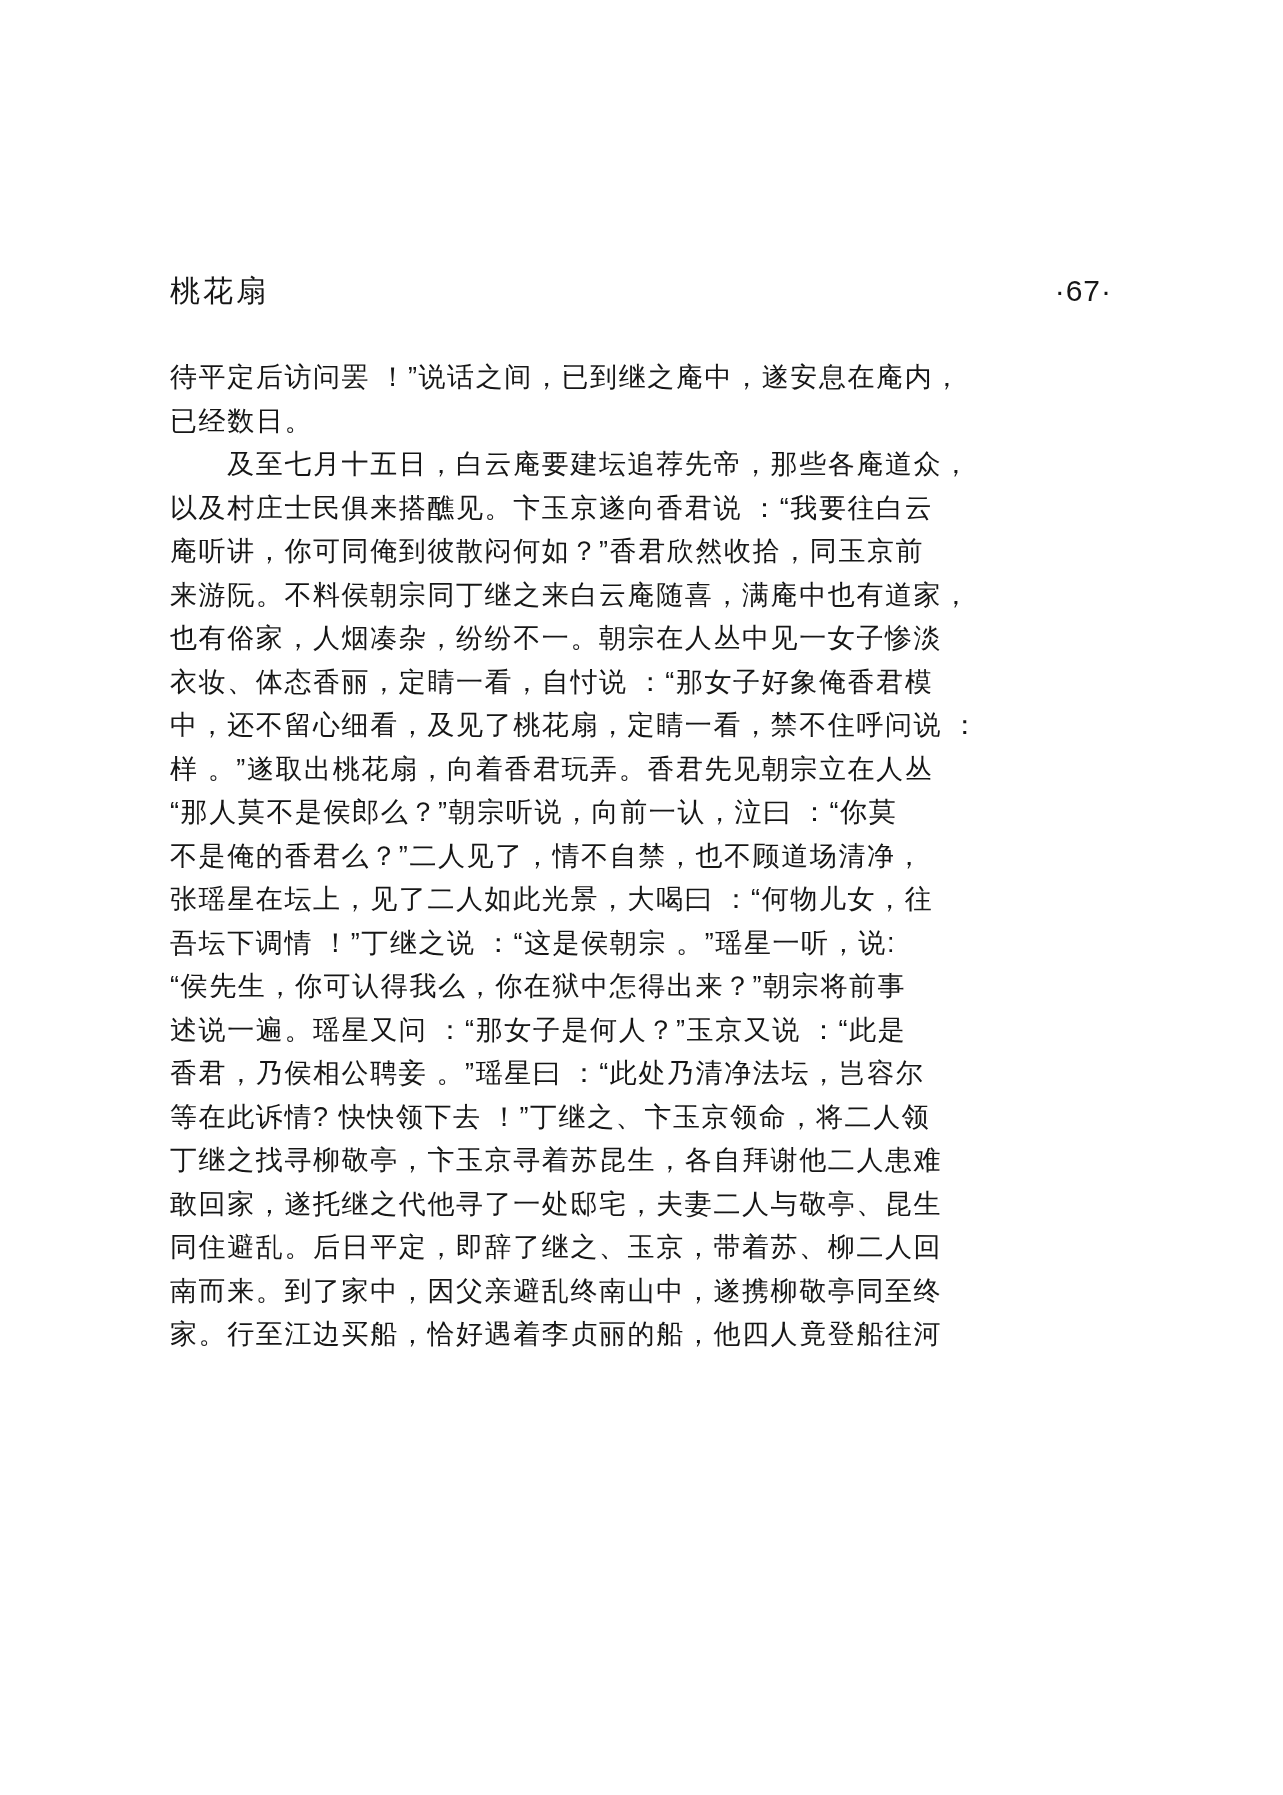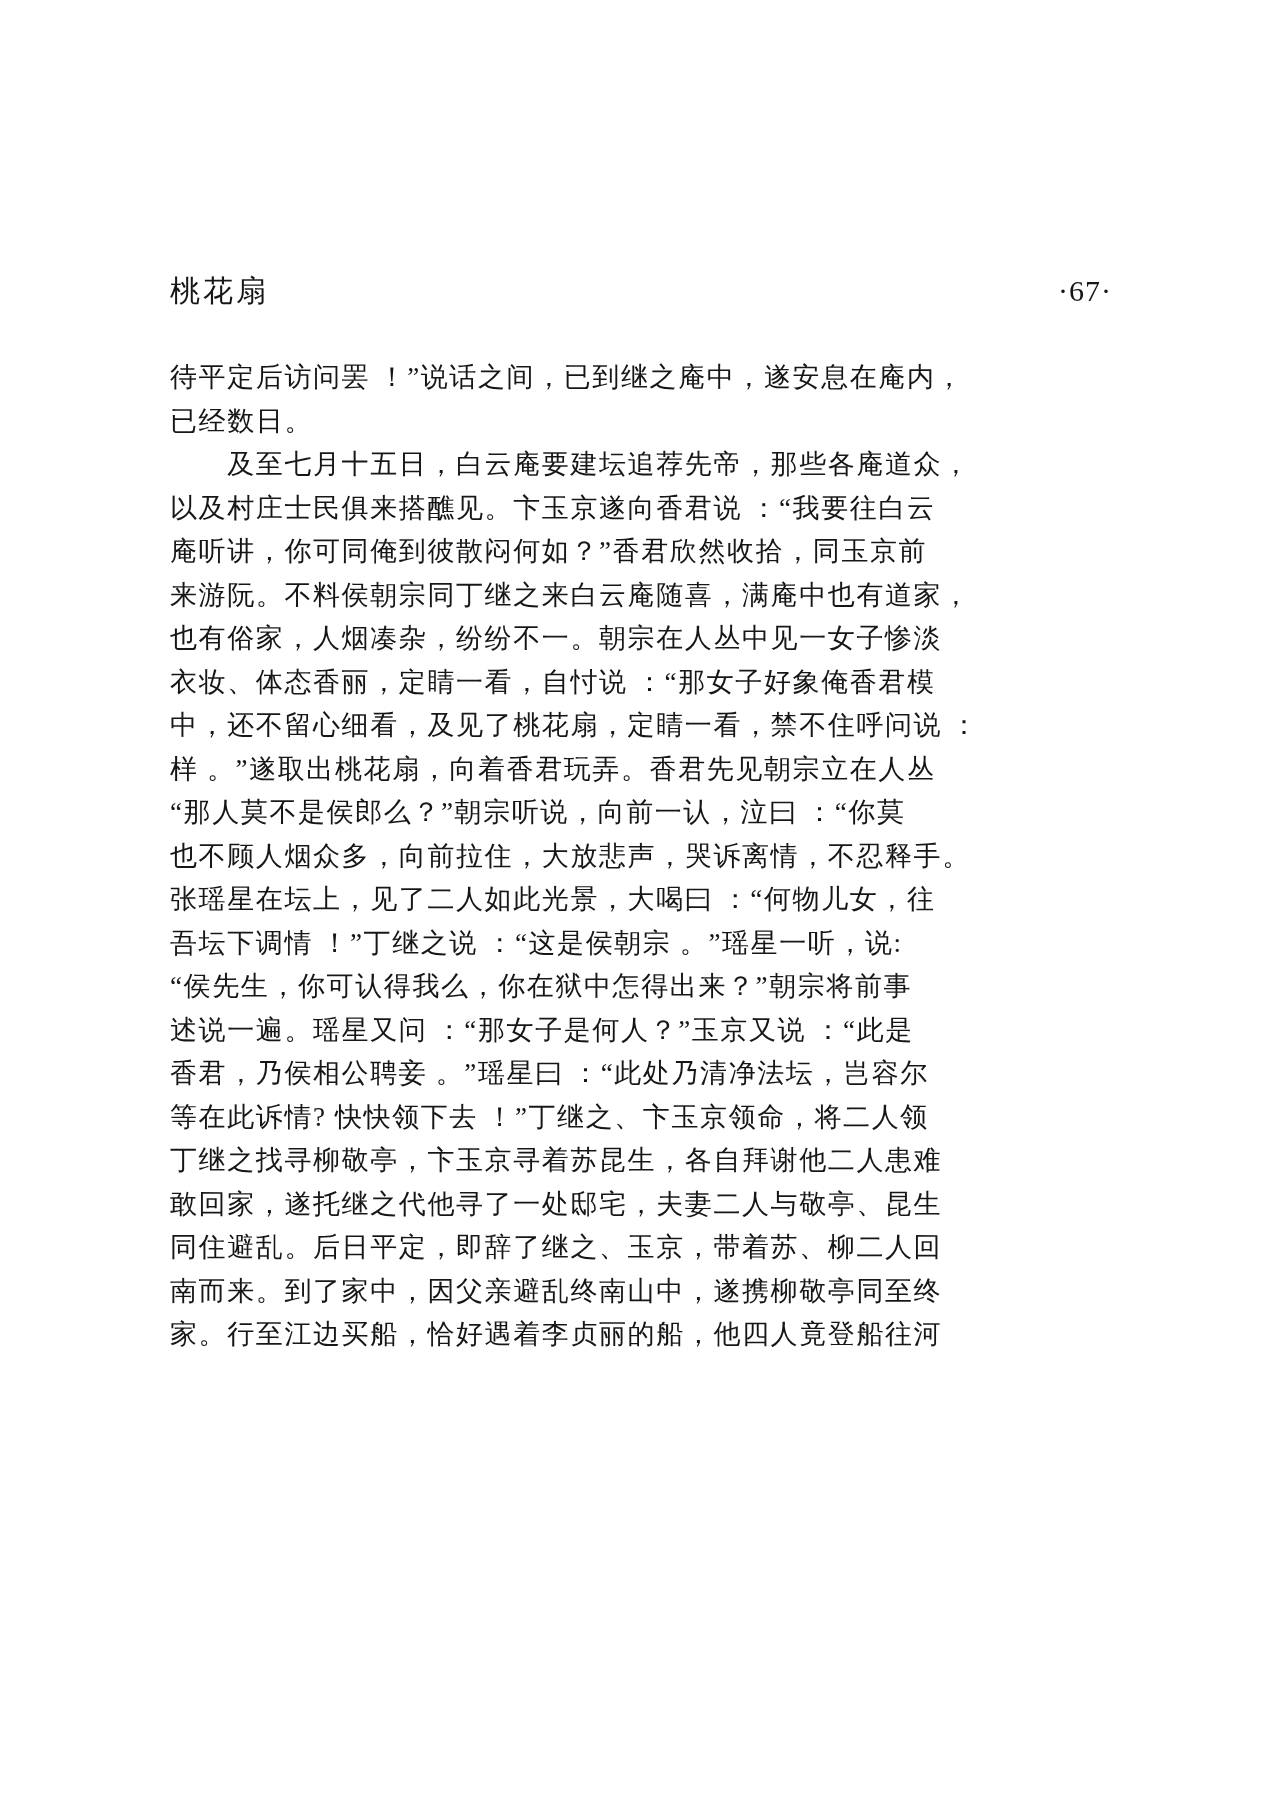--- a/index.html
+++ b/index.html
@@ -6,21 +6,21 @@
     margin: 0;
     padding: 0;
     background: #ffffff;
   }
   .page {
     position: relative;
     width: 1283px;
     height: 1795px;
     background: #ffffff;
     color: #161616;
-    font-family: Liberation Serif, serif;
+    font-family: Liberation Sans, sans-serif;
     overflow: hidden;
   }
   .header {
     position: absolute;
     left: 170px;
     top: 274px;
     width: 942px;
     display: flex;
     justify-content: space-between;
     align-items: baseline;
@@ -61,21 +61,21 @@
       <div class="text-line">已经数日。</div>
       <div class="text-line">　　及至七月十五日，白云庵要建坛追荐先帝，那些各庵道众，</div>
       <div class="text-line">以及村庄士民俱来搭醮见。卞玉京遂向香君说 ：“我要往白云</div>
       <div class="text-line">庵听讲，你可同俺到彼散闷何如？”香君欣然收拾，同玉京前</div>
       <div class="text-line">来游阮。不料侯朝宗同丁继之来白云庵随喜，满庵中也有道家，</div>
       <div class="text-line">也有俗家，人烟凑杂，纷纷不一。朝宗在人丛中见一女子惨淡</div>
       <div class="text-line">衣妆、体态香丽，定睛一看，自忖说 ：“那女子好象俺香君模</div>
       <div class="text-line">中，还不留心细看，及见了桃花扇，定睛一看，禁不住呼问说 ：</div>
       <div class="text-line">样 。”遂取出桃花扇，向着香君玩弄。香君先见朝宗立在人丛</div>
       <div class="text-line">“那人莫不是侯郎么？”朝宗听说，向前一认，泣曰 ：“你莫</div>
-      <div class="text-line">也不顾人烟众多，向前拉住，大放悲声，哭诉离情，不忍释手。</div>
+      <div class="text-line">不是俺的香君么？”二人见了，情不自禁，也不顾道场清净，</div>
       <div class="text-line">张瑶星在坛上，见了二人如此光景，大喝曰 ：“何物儿女，往</div>
       <div class="text-line">吾坛下调情 ！”丁继之说 ：“这是侯朝宗 。”瑶星一听，说:</div>
       <div class="text-line">“侯先生，你可认得我么，你在狱中怎得出来？”朝宗将前事</div>
       <div class="text-line">述说一遍。瑶星又问 ：“那女子是何人？”玉京又说 ：“此是</div>
       <div class="text-line">香君，乃侯相公聘妾 。”瑶星曰 ：“此处乃清净法坛，岂容尔</div>
       <div class="text-line">等在此诉情? 快快领下去 ！”丁继之、卞玉京领命，将二人领</div>
       <div class="text-line">丁继之找寻柳敬亭，卞玉京寻着苏昆生，各自拜谢他二人患难</div>
       <div class="text-line">敢回家，遂托继之代他寻了一处邸宅，夫妻二人与敬亭、昆生</div>
       <div class="text-line">同住避乱。后日平定，即辞了继之、玉京，带着苏、柳二人回</div>
       <div class="text-line">南而来。到了家中，因父亲避乱终南山中，遂携柳敬亭同至终</div>

